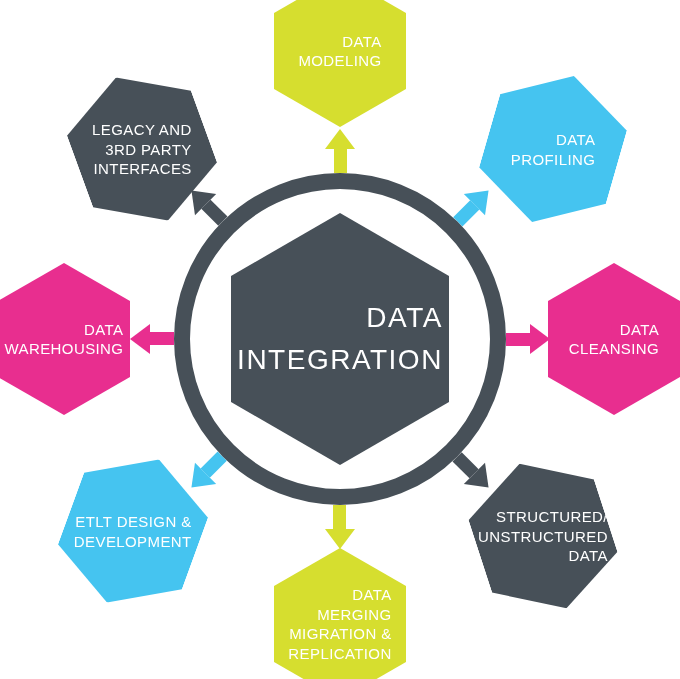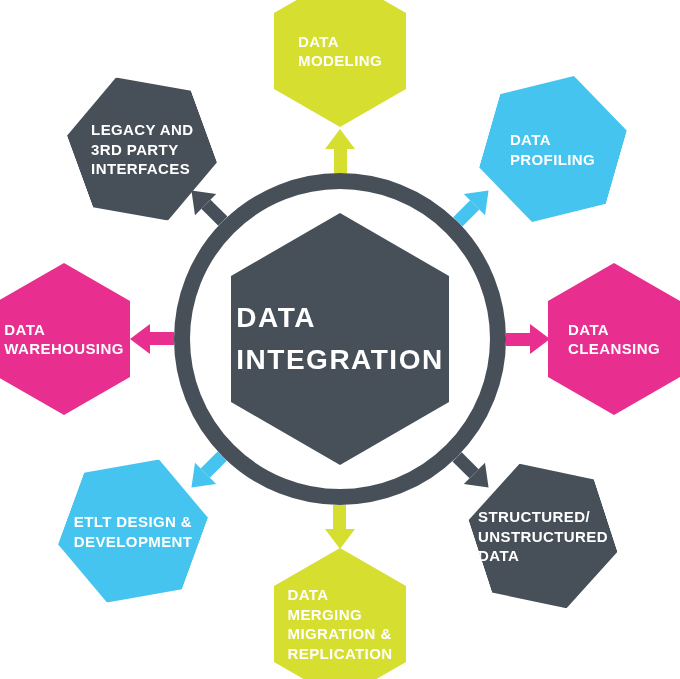--- a/index.html
+++ b/index.html
@@ -23,22 +23,22 @@
 
   
   .hex{
     position:absolute;display:flex;align-items:center;justify-content:center;
     background:var(--c);
     clip-path:polygon(50% 0%,100% 25%,100% 75%,50% 100%,0% 75%,0% 25%);
   }
   .hex-outer{width:132px;height:152px;}
   .hex-center{left:231px;top:213px;width:218px;height:252px;--c:var(--dark);}
   .hex-label{
-    color:#ffffff;font-weight:bold;font-size:15px;line-height:1.3;
-    letter-spacing:.4px;text-align:left;white-space:pre-line;
+    color:#ffffff;font-weight:normal;font-size:15px;line-height:1.3;
+    letter-spacing:.4px;text-align:right;white-space:pre-line;
   }
   .center-label{font-size:28px;line-height:1.5;letter-spacing:1.5px;}
 
   .pos-top{left:274px;top:-25px;}
   .pos-top-right{left:487px;top:73px;transform:rotate(16deg);}
   .pos-right{left:548px;top:263px;}
   .pos-bottom-right{left:477px;top:460px;transform:rotate(-18deg);}
   .pos-bottom{left:274px;top:548px;}
   .pos-bottom-left{left:67px;top:455px;transform:rotate(20deg);}
   .pos-left{left:-2px;top:263px;}

